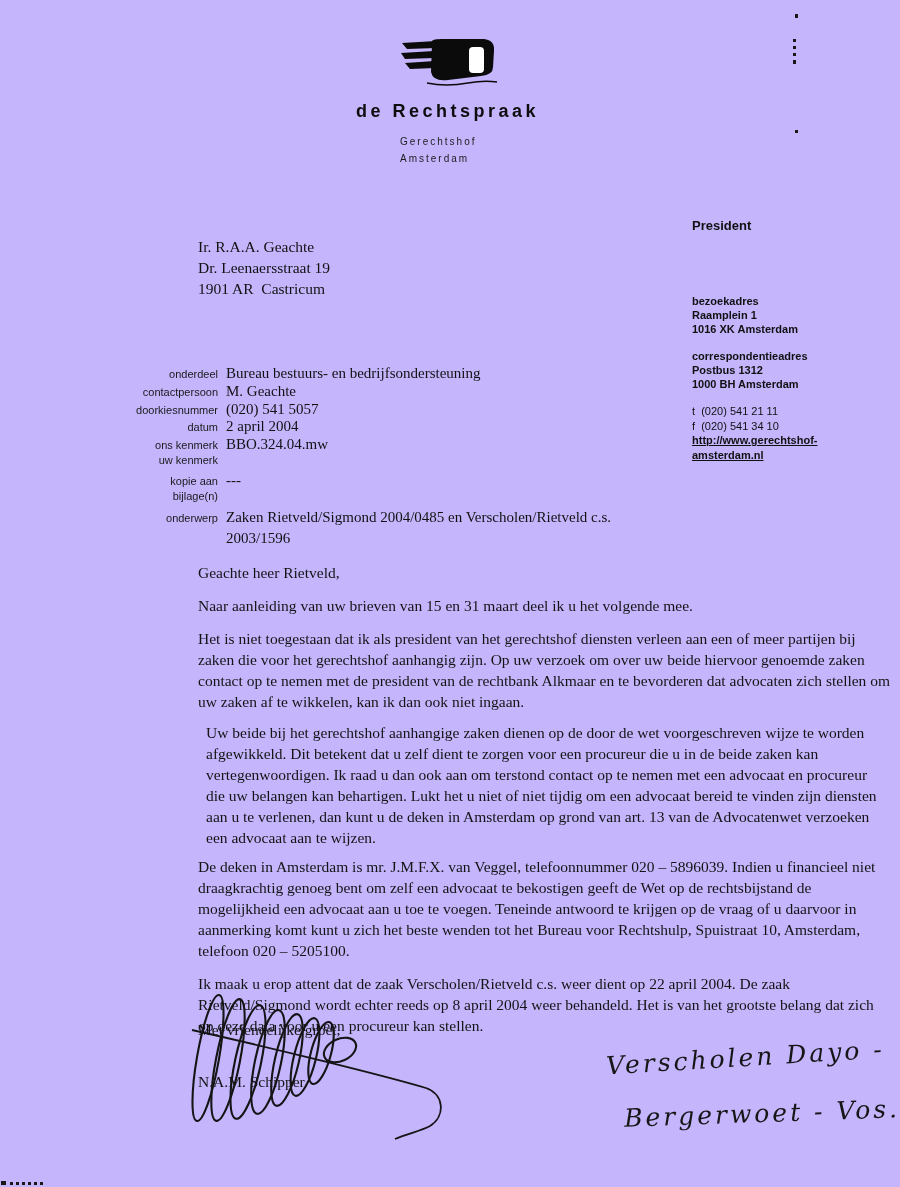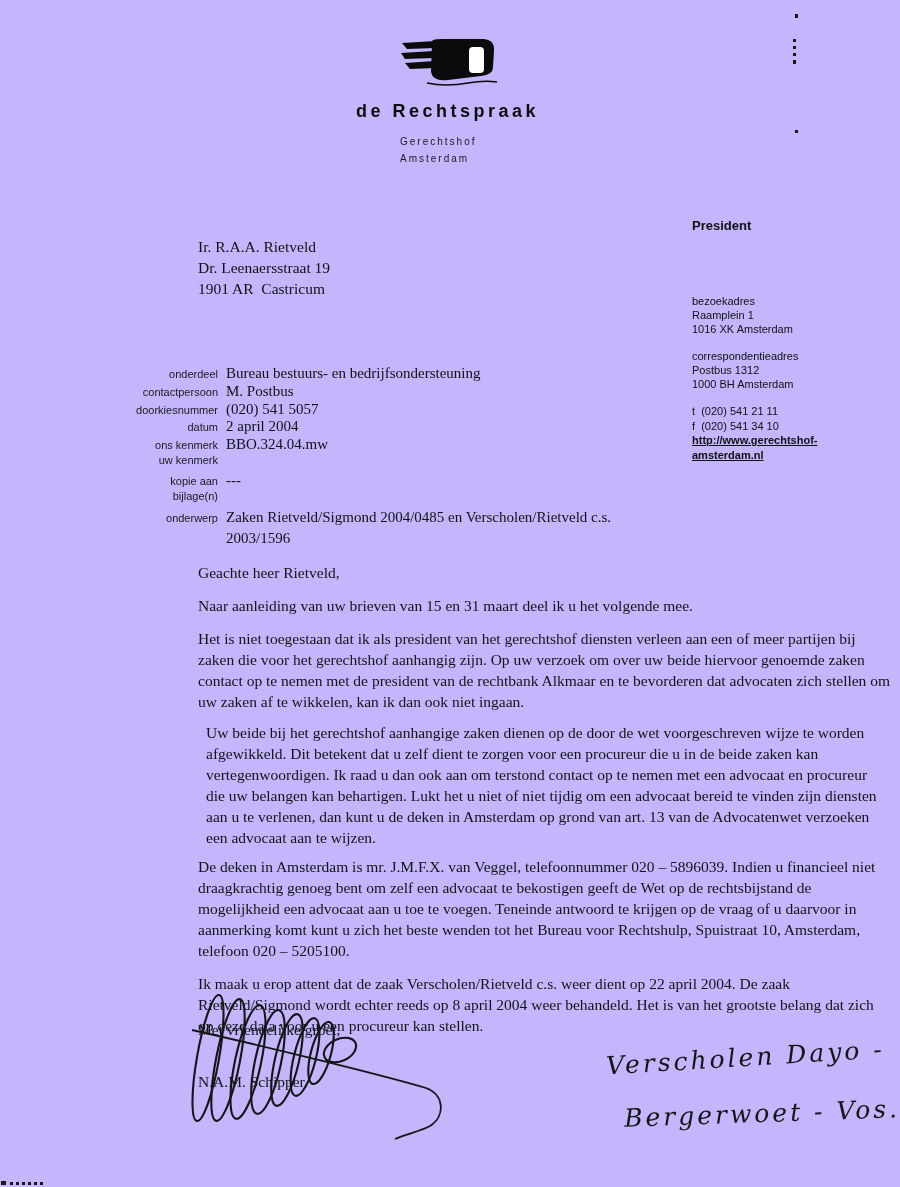--- a/index.html
+++ b/index.html
@@ -22,22 +22,22 @@
   .brand-sub1{top:136px;} .brand-sub2{top:153px;}
   
   .president{
     position:absolute;left:692px;top:218px;
     font-family:"Liberation Sans",sans-serif;font-weight:bold;font-size:13px;color:#111;
   }
   .side{
     position:absolute;left:692px;width:190px;
     font-family:"Liberation Sans",sans-serif;font-size:11px;line-height:14px;color:#111;
   }
-  .side .hd{font-weight:normal;}
-  .side .ln{font-weight:normal;}
+  .side .hd{font-weight:bold;}
+  .side .ln{font-weight:bold;}
   .side-visit{top:294px;} .side-mail{top:349px;}
   .side-tel{top:404px;font-weight:normal;line-height:14.5px;}
   .side-tel .weblink{font-weight:bold;text-decoration:underline;color:#111;display:block;}
   
   .recipient{
     position:absolute;left:198px;top:236px;
     font-size:15.5px;line-height:21px;color:#121212;
   }
   
   .meta{position:absolute;left:0;top:365px;width:900px;padding-left:28px;}
@@ -84,21 +84,21 @@
     <rect x="69" y="10" width="15" height="26" rx="4" fill="#ffffff"></rect>
     <path d="M27,46 Q46,50 68,46 Q84,43 97,45" fill="none" stroke="#0b0b0b" stroke-width="1.6"></path>
   </svg>
   <div class="brand-name">de Rechtspraak</div>
   <div class="brand-sub brand-sub1">Gerechtshof</div>
   <div class="brand-sub brand-sub2">Amsterdam</div>
 
   <div class="president">President</div>
 
   <div class="recipient">
-    <div>Ir. R.A.A. Rietveld</div>
+    <div>Ir. R.A.A. Geachte</div>
     <div>Dr. Leenaersstraat 19</div>
     <div>1901 AR&nbsp; Castricum</div>
   </div>
 
   <div class="side side-visit">
     <div class="hd">bezoekadres</div>
     <div class="ln">Raamplein 1</div>
     <div class="ln">1016 XK Amsterdam</div>
   </div>
   <div class="side side-mail">
@@ -113,21 +113,21 @@
     <span class="weblink">amsterdam.nl</span>
   </div>
 
   <div class="meta">
     <div class="meta-row">
       <div class="meta-label">onderdeel</div>
       <div class="meta-value">Bureau bestuurs- en bedrijfsondersteuning</div>
     </div>
     <div class="meta-row">
       <div class="meta-label">contactpersoon</div>
-      <div class="meta-value">M. Postbus</div>
+      <div class="meta-value">M. Geachte</div>
     </div>
     <div class="meta-row">
       <div class="meta-label">doorkiesnummer</div>
       <div class="meta-value">(020) 541 5057</div>
     </div>
     <div class="meta-row">
       <div class="meta-label">datum</div>
       <div class="meta-value">2 april 2004</div>
     </div>
     <div class="meta-row">

